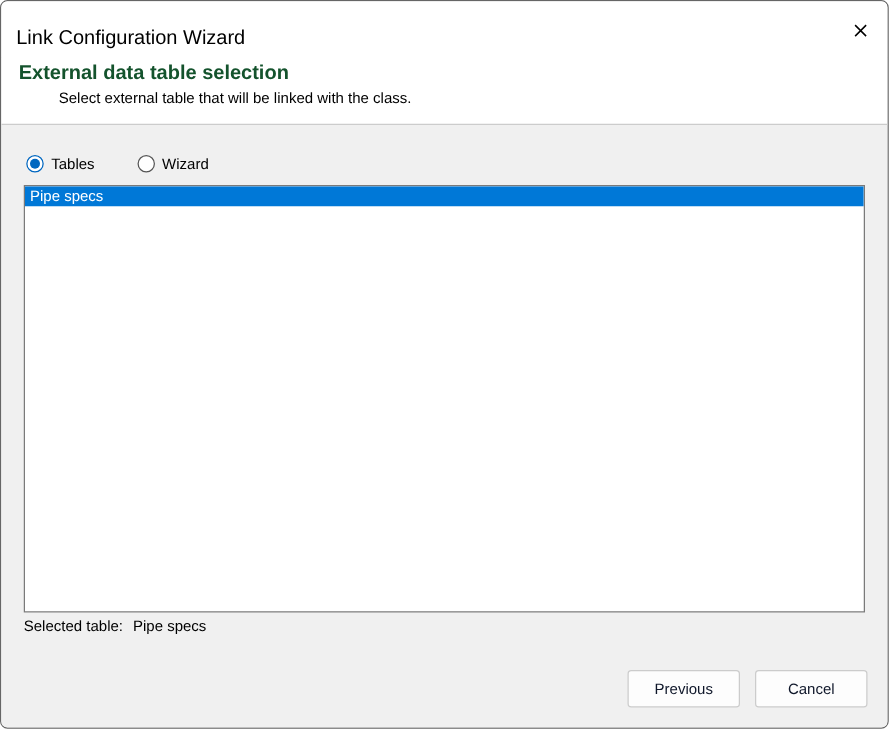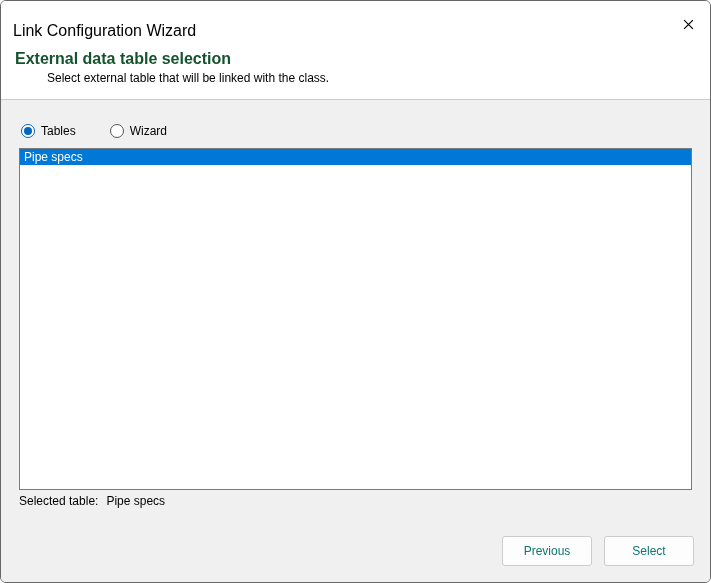--- a/index.html
+++ b/index.html
@@ -124,21 +124,21 @@
       justify-content: flex-end;
       gap: 12px;
     }
     .btn {
       min-width: 90px;
       padding: 7px 14px;
       background: #fdfdfd;
       border: 1px solid #ccc;
       border-radius: 3px;
       font-size: 12px;
-      color: #0f766e;
+      color: #0f172a;
       cursor: pointer;
       text-align: center;
     }
     .btn.default {
       border-color: #0067c0;
     }
   </style>
 </head>
 <body>
 
@@ -173,14 +173,14 @@
   </div>
 
   <div class="selected-row">
     <span>Selected table:</span>
     <span>Pipe specs</span>
   </div>
 </div>
 
 <div class="footer">
   <div class="btn">Previous</div>
-  <div class="btn">Select</div>
+  <div class="btn">Cancel</div>
 </div>
 
 </body></html>

